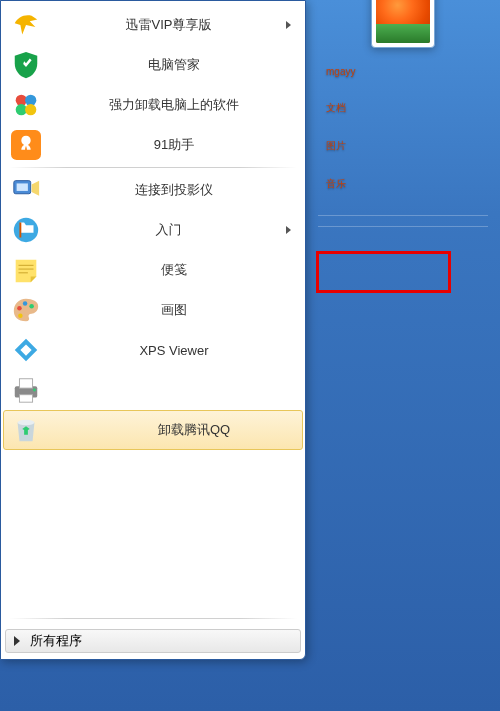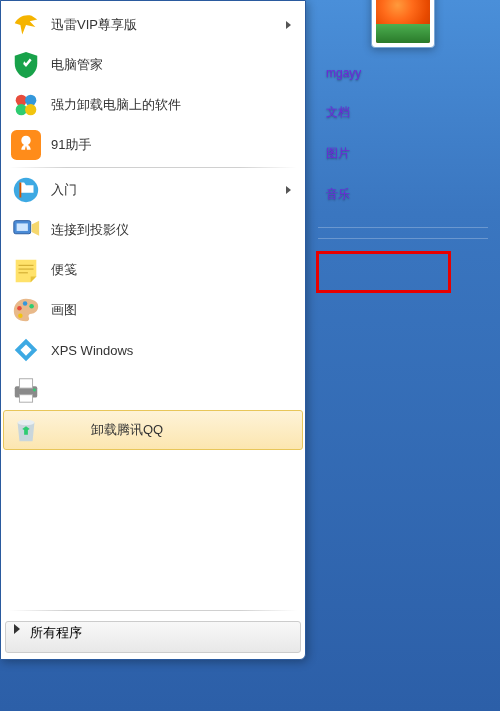--- a/index.html
+++ b/index.html
@@ -35,20 +35,21 @@
     flex: 1;
     overflow: hidden;
   }
   .menu-item {
     display: flex;
     align-items: center;
     height: 40px;
     padding: 2px 6px 2px 8px;
     cursor: pointer;
     position: relative;
+    text-align: center;
   }
   .menu-item.highlighted {
     background: linear-gradient(180deg, #fef3d8 0%, #fce6b0 100%);
     border: 1px solid #e8c65a;
     border-radius: 3px;
     padding: 1px 5px 1px 7px;
     gap: 40px;
   }
   .menu-icon {
     width: 30px;
@@ -77,21 +78,22 @@
     height: 1px;
     background: linear-gradient(90deg, #fff 0%, #d0d0d0 20%, #d0d0d0 80%, #fff 100%);
     margin: 2px 6px;
   }
   .all-programs {
     margin-top: 4px;
     padding: 4px 2px 4px 2px;
   }
   .all-programs-btn {
     display: flex;
-    height: 32px;
+    align-items: center;
+    height: 24px;
     padding: 2px 8px;
     cursor: pointer;
     border: 1px solid transparent;
     border-radius: 3px;
     background: linear-gradient(180deg,#f8f8f8,#e8e8e8);
     border:1px solid #ccc;
   }
   .all-programs-btn .arrow {
     border-left: 6px solid #333;
     border-top: 5px solid transparent;
@@ -127,25 +129,25 @@
   .user-pic::before{
     content:"";
     position:absolute;
     bottom:0;left:0;right:0;height:35%;
     background:linear-gradient(0deg,#2a7a2a,#4caf50);
   }
   .right-links {
     padding: 4px 12px;
   }
   .right-link {
-    color: #6d28d9;
+    color: #c2410c;
     padding: 8px 8px;
     margin-bottom: 8px;
     cursor: pointer;
-    font-size: 12px;
+    font-size: 10px;
     text-shadow: 0 1px 2px rgba(0,0,0,0.4);
     border-radius: 3px;
   }
   .right-sep {
     height: 1px;
     background: rgba(255,255,255,0.25);
     margin: 4px 12px 10px 12px;
   }
   .highlight-box {
     position: absolute;
@@ -207,38 +209,38 @@
             </svg>
         </span>
         <span class="menu-label">91助手</span>
       </div>
 
       <div class="separator"></div>
 
       <div class="menu-item">
         <span class="menu-icon ic">
           <svg viewBox="0 0 32 32">
+              <rect x="3" y="6" width="18" height="14" rx="2" fill="#4a8bd6" stroke="#2a5a9e"></rect>
+              <rect x="6" y="9" width="12" height="8" fill="#cfe6ff"></rect>
+              <path fill="#f5d76e" d="M22 10l8-4v16l-8-4z"></path>
+            </svg>
+        </span>
+        <span class="menu-label">连接到投影仪</span>
+      </div>
+
+      <div class="menu-item">
+        <span class="menu-icon ic">
+          <svg viewBox="0 0 32 32">
               <circle cx="16" cy="16" r="13" fill="#3da9e3"></circle>
               <path fill="#fff" d="M10 8h4l2 3h8v8H10z"></path>
               <rect x="9" y="8" width="2" height="16" fill="#d35400"></rect>
             </svg>
         </span>
         <span class="menu-label">入门</span>
         <span class="submenu-arrow"></span>
-      </div>
-
-      <div class="menu-item">
-        <span class="menu-icon ic">
-          <svg viewBox="0 0 32 32">
-              <rect x="3" y="6" width="18" height="14" rx="2" fill="#4a8bd6" stroke="#2a5a9e"></rect>
-              <rect x="6" y="9" width="12" height="8" fill="#cfe6ff"></rect>
-              <path fill="#f5d76e" d="M22 10l8-4v16l-8-4z"></path>
-            </svg>
-        </span>
-        <span class="menu-label">连接到投影仪</span>
       </div>
 
 
 
       <div class="menu-item">
         <span class="menu-icon ic">
           <svg viewBox="0 0 32 32">
               <path fill="#ffe26b" d="M5 5h22v18l-6 6H5z"></path>
               <path fill="#e6c23a" d="M21 23h6l-6 6z"></path>
               <path stroke="#c9a227" d="M8 11h16M8 15h16M8 19h10"></path>
@@ -261,21 +263,21 @@
         <span class="menu-label">画图</span>
       </div>
 
       <div class="menu-item">
         <span class="menu-icon ic">
           <svg viewBox="0 0 32 32">
               <path fill="#3da9e3" d="M4 16L16 4l12 12-12 12z"></path>
               <path fill="#fff" d="M10 16l6-6 6 6-6 6z"></path>
             </svg>
         </span>
-        <span class="menu-label">XPS Windows</span>
+        <span class="menu-label">XPS Viewer</span>
       </div>
 
       <div class="menu-item">
         <span class="menu-icon ic">
           <svg viewBox="0 0 32 32">
               <rect x="4" y="12" width="24" height="12" rx="2" fill="#8a8a8a"></rect>
               <rect x="9" y="4" width="14" height="10" fill="#fff" stroke="#aaa"></rect>
               <rect x="9" y="21" width="14" height="8" fill="#fff" stroke="#aaa"></rect>
               <circle cx="25" cy="16" r="1.5" fill="#2ecc71"></circle>
             </svg>

